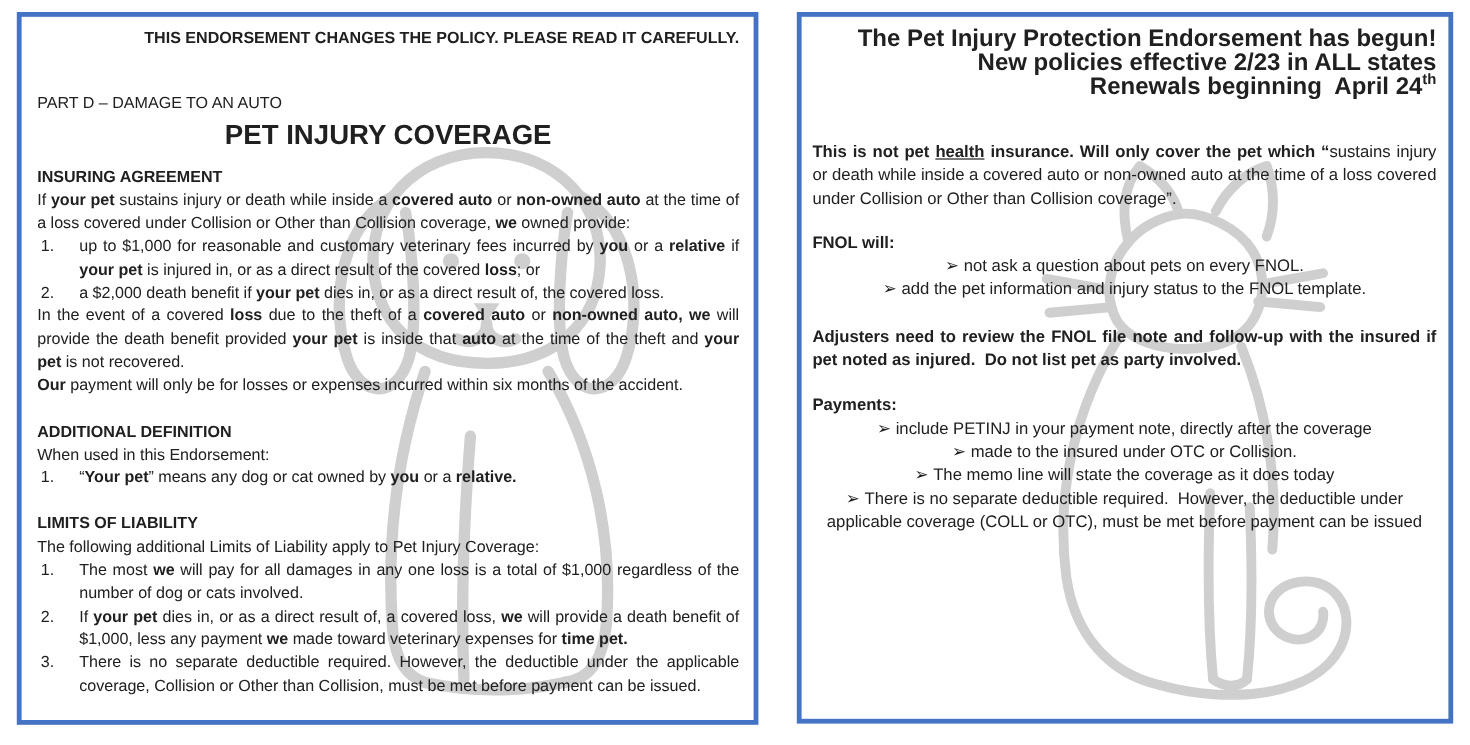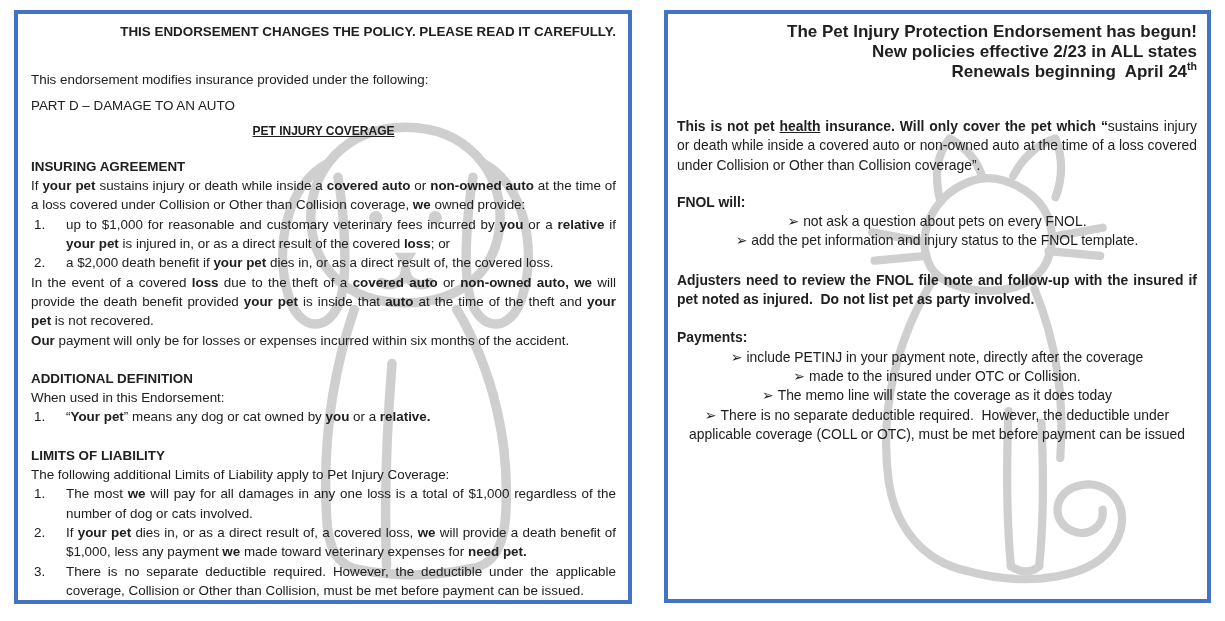--- a/index.html
+++ b/index.html
@@ -6,22 +6,22 @@
   .screen{position:relative;width:1225px;height:621px;background:#ffffff;overflow:hidden;
           font-family:"Liberation Sans",sans-serif;color:#202020;}
   .panel{position:absolute;background:#ffffff;border:4px solid #4472C4;box-sizing:border-box;}
   #left-panel{left:14px;top:10px;width:618px;height:594px;}
   #right-panel{left:664px;top:10px;width:547px;height:593px;}
   .wm{position:absolute;z-index:0;pointer-events:none;}
   .content{position:relative;z-index:1;}
   #left-content{padding:8px 12px 0 13px;font-size:13.4px;line-height:19.3px;}
   #right-content{padding:8px 10px 0 9px;font-size:13.9px;line-height:19.3px;}
   .ct{text-align:right;font-weight:bold;}
-  #right-content .ct{font-size:17px;line-height:20px;}
-  .big{text-align:center;font-weight:bold;font-size:12px;line-height:24px;text-decoration:underline;}
+  #right-content .ct{font-size:20px;line-height:20px;}
+  .big{text-align:center;font-weight:bold;font-size:23px;line-height:24px;}
   .h{font-weight:bold;}
   .p{text-align:left;}
   .p.justify{text-align:justify;}
   .num{position:relative;padding-left:35px;text-align:justify;}
   .num .n{position:absolute;left:3px;top:0;}
   .bul{text-align:center;}
   .bul .g{padding-right:4px;}
   .b{font-weight:bold;}
   .u{text-decoration:underline;}
   sup{font-size:0.62em;line-height:0;}
@@ -46,41 +46,40 @@
       </g>
       <g fill="#cfcfcf" stroke="none">
         <circle cx="128" cy="92" r="5"></circle>
           <circle cx="172" cy="92" r="5"></circle>
         <path d="M142 118 L158 118 L150 130 Z"></path>
       </g>
     </svg>
     <div class="content" id="left-content">
         <div class="ct"><span>THIS ENDORSEMENT CHANGES THE POLICY. PLEASE READ IT CAREFULLY.</span></div>
         <div class="gap" style="height: 29px;"></div>
-        <div class="p"><span>This endorsement modifies insurance provided under the following:</span></div>
         <div class="gap" style="height: 6px;"></div>
         <div class="p"><span>PART D – DAMAGE TO AN AUTO</span></div>
         <div class="gap" style="height: 4px;"></div>
         <div class="big"><span>PET INJURY COVERAGE</span></div>
         <div class="gap" style="height: 14px;"></div>
         <div class="h"><span>INSURING AGREEMENT</span></div>
         <div class="p justify"><span>If </span><span class="b">your pet</span><span> sustains injury or death while inside a </span><span class="b">covered auto</span><span> or </span><span class="b">non-owned auto</span><span> at the time of a loss covered under Collision or Other than Collision coverage, </span><span class="b">we</span><span> owned provide:</span></div>
         <div class="num"><span class="n">1.</span><span>up to $1,000 for reasonable and customary veterinary fees incurred by </span><span class="b">you</span><span> or a </span><span class="b">relative</span><span> if </span><span class="b">your pet</span><span> is injured in, or as a direct result of the covered </span><span class="b">loss</span><span>; or</span></div>
         <div class="num"><span class="n">2.</span><span>a $2,000 death benefit if </span><span class="b">your pet</span><span> dies in, or as a direct result of, the covered loss.</span></div>
         <div class="p justify"><span>In the event of a covered </span><span class="b">loss</span><span> due to the theft of a </span><span class="b">covered auto</span><span> or </span><span class="b">non-owned auto, we</span><span> will provide the death benefit provided </span><span class="b">your pet</span><span> is inside that </span><span class="b">auto</span><span> at the time of the theft and </span><span class="b">your pet</span><span> is not recovered.</span></div>
         <div class="p"><span class="b">Our</span><span> payment will only be for losses or expenses incurred within six months of the accident.</span></div>
         <div class="gap" style="height: 19px;"></div>
         <div class="h"><span>ADDITIONAL DEFINITION</span></div>
         <div class="p"><span>When used in this Endorsement:</span></div>
         <div class="num"><span class="n">1.</span><span>“</span><span class="b">Your pet</span><span>” means any dog or cat owned by </span><span class="b">you</span><span> or a </span><span class="b">relative.</span></div>
         <div class="gap" style="height: 19px;"></div>
         <div class="h"><span>LIMITS OF LIABILITY</span></div>
         <div class="p"><span>The following additional Limits of Liability apply to Pet Injury Coverage:</span></div>
         <div class="num"><span class="n">1.</span><span>The most </span><span class="b">we</span><span> will pay for all damages in any one loss is a total of $1,000 regardless of the number of dog or cats involved.</span></div>
-        <div class="num"><span class="n">2.</span><span>If </span><span class="b">your pet</span><span> dies in, or as a direct result of, a covered loss, </span><span class="b">we</span><span> will provide a death benefit of $1,000, less any payment </span><span class="b">we</span><span> made toward veterinary expenses for </span><span class="b">need pet.</span></div>
+        <div class="num"><span class="n">2.</span><span>If </span><span class="b">your pet</span><span> dies in, or as a direct result of, a covered loss, </span><span class="b">we</span><span> will provide a death benefit of $1,000, less any payment </span><span class="b">we</span><span> made toward veterinary expenses for </span><span class="b">time pet.</span></div>
         <div class="num"><span class="n">3.</span><span>There is no separate deductible required. However, the deductible under the applicable coverage, Collision or Other than Collision, must be met before payment can be issued.</span></div>
       </div>
   </div>
 
   <div class="panel" id="right-panel" style="border-color: rgb(68, 114, 196);">
     <svg class="wm" style="left:95px;top:115px;width:430px;height:470px;" viewBox="0 0 300 400">
       <g stroke="#cfcfcf" stroke-width="7" fill="none" stroke-linecap="round" stroke-linejoin="round">
         <path d="M118 62 C 112 38 116 20 126 8 C 140 16 150 28 154 42"></path>
         <path d="M180 40 C 188 24 202 12 216 8 C 222 24 222 42 216 58"></path>
         <path d="M118 62 C 104 78 100 100 110 118 C 124 140 172 144 196 128 C 214 115 218 88 206 68 C 196 52 172 40 154 42 C 140 44 126 52 118 62"></path>

